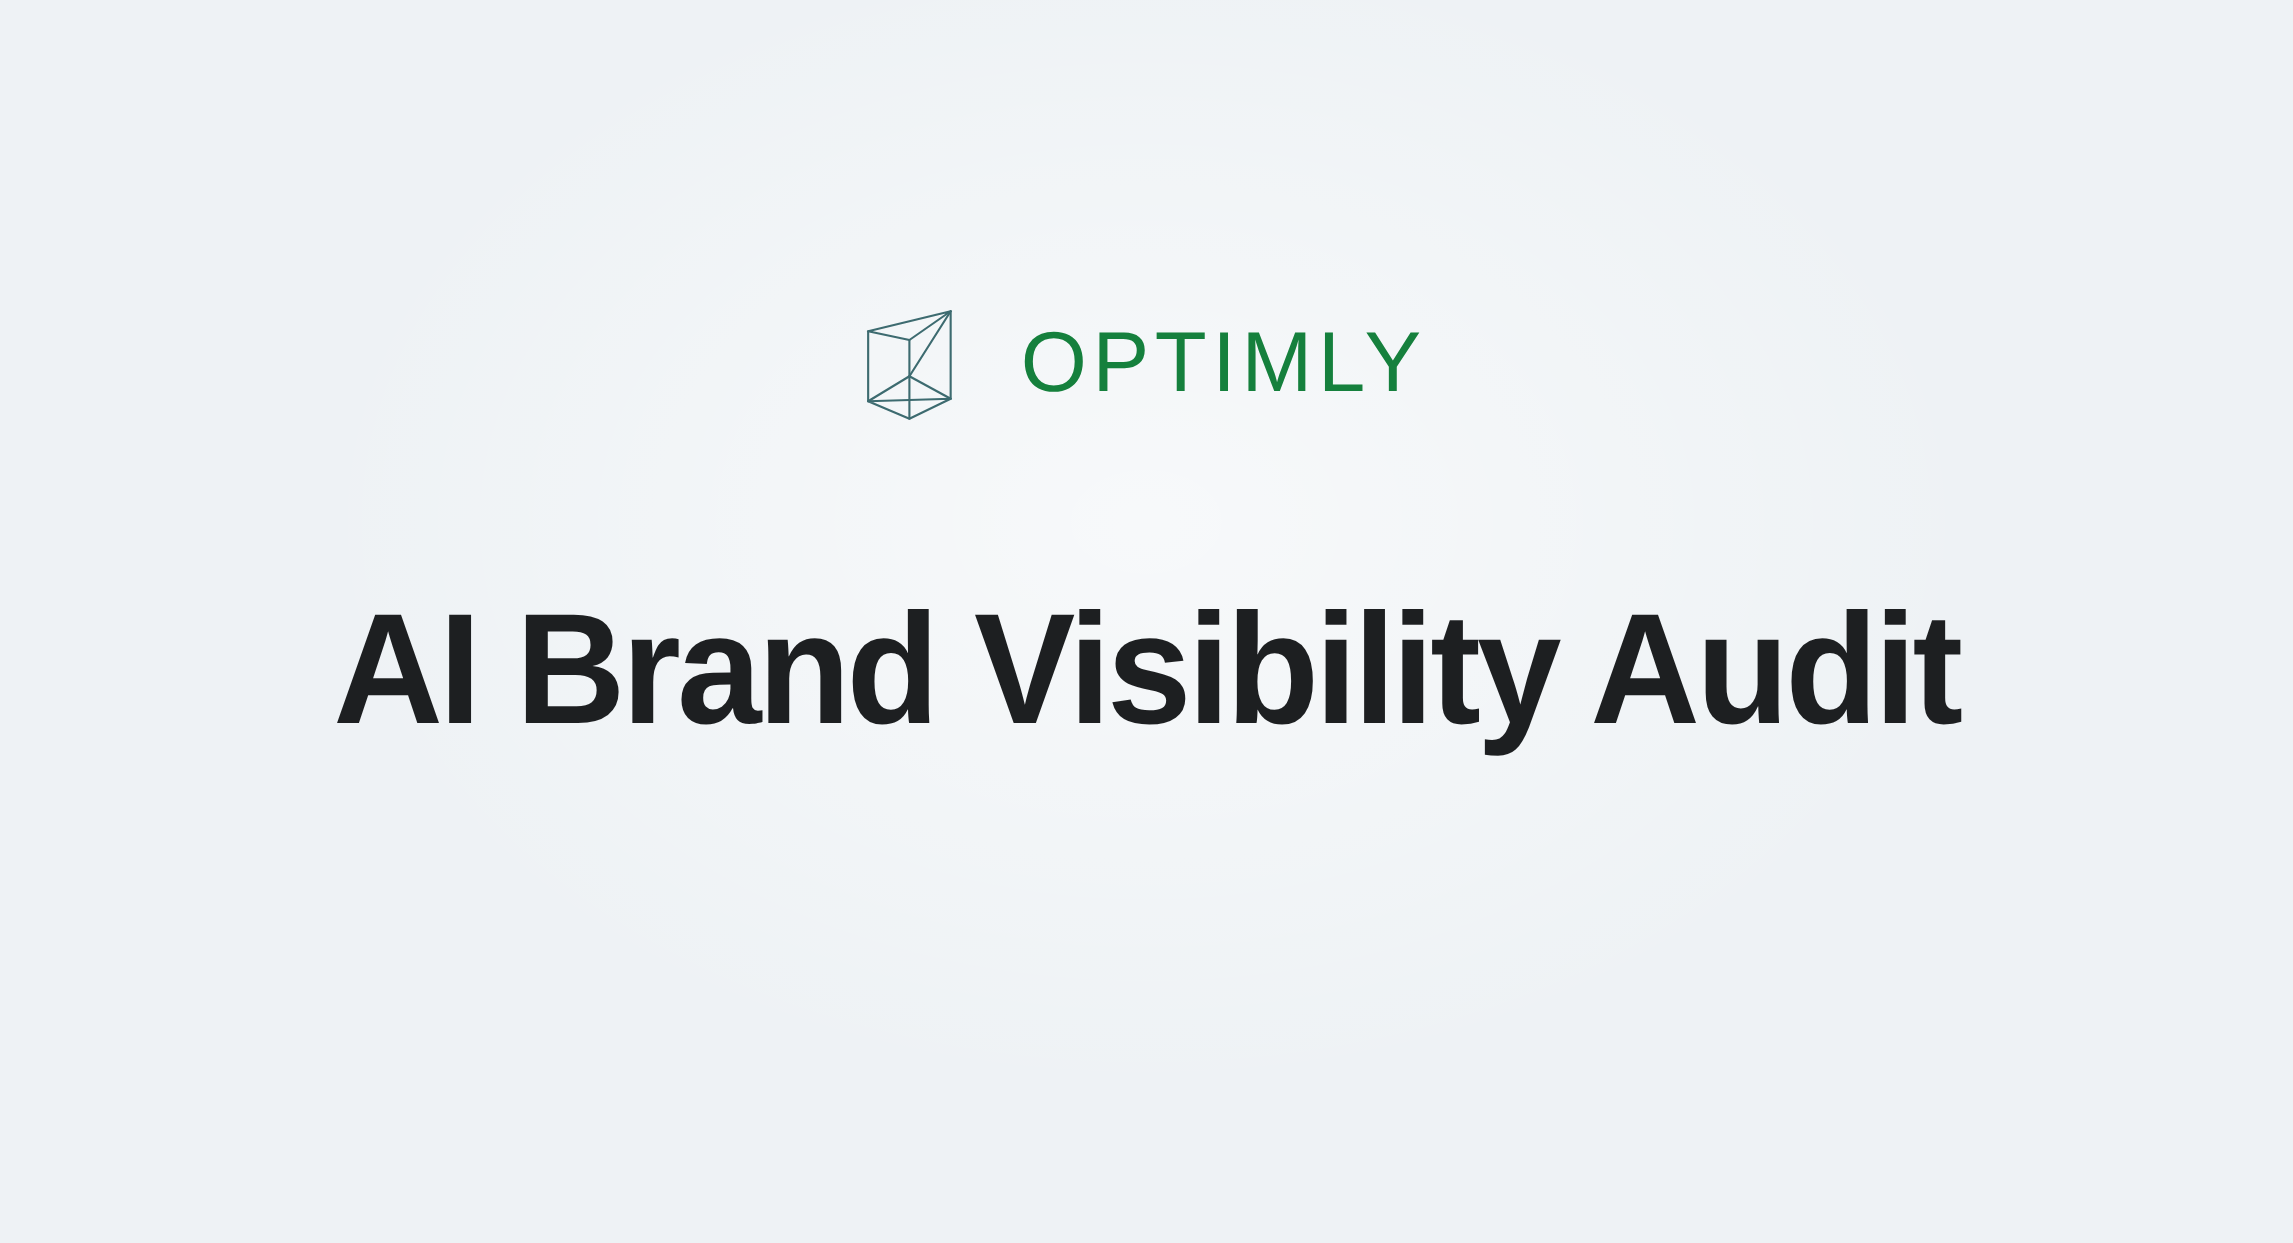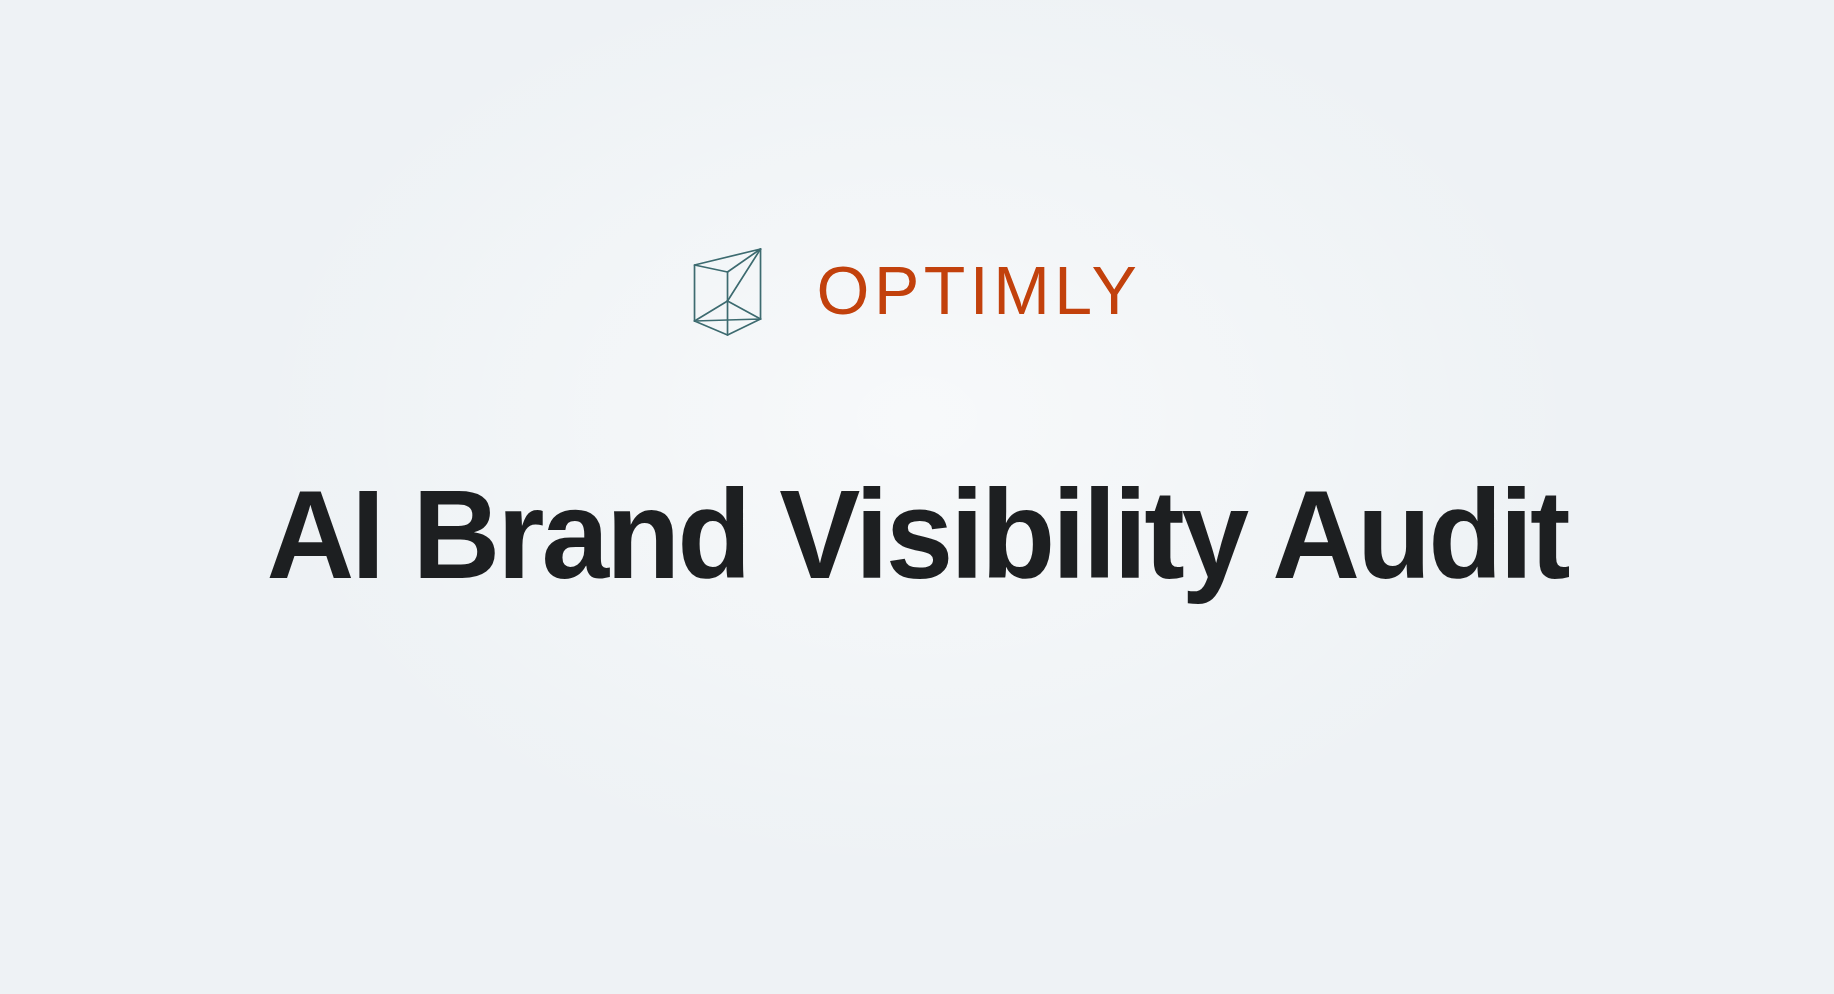--- a/index.html
+++ b/index.html
@@ -54,21 +54,21 @@
     height: 88px;
     display: block;
     flex: none;
   }
 
   .brand-wordmark {
     font-family: "Liberation Sans", "DejaVu Sans", sans-serif;
     font-size: 68px;
     font-weight: 400;
     letter-spacing: 4.5px;
-    color: #c2410c;
+    color: #15803d;
     line-height: 1;
     white-space: nowrap;
     padding-bottom: 4px;
   }
 
   
   .headline {
     position: absolute;
     left: 0;
     right: 0;

